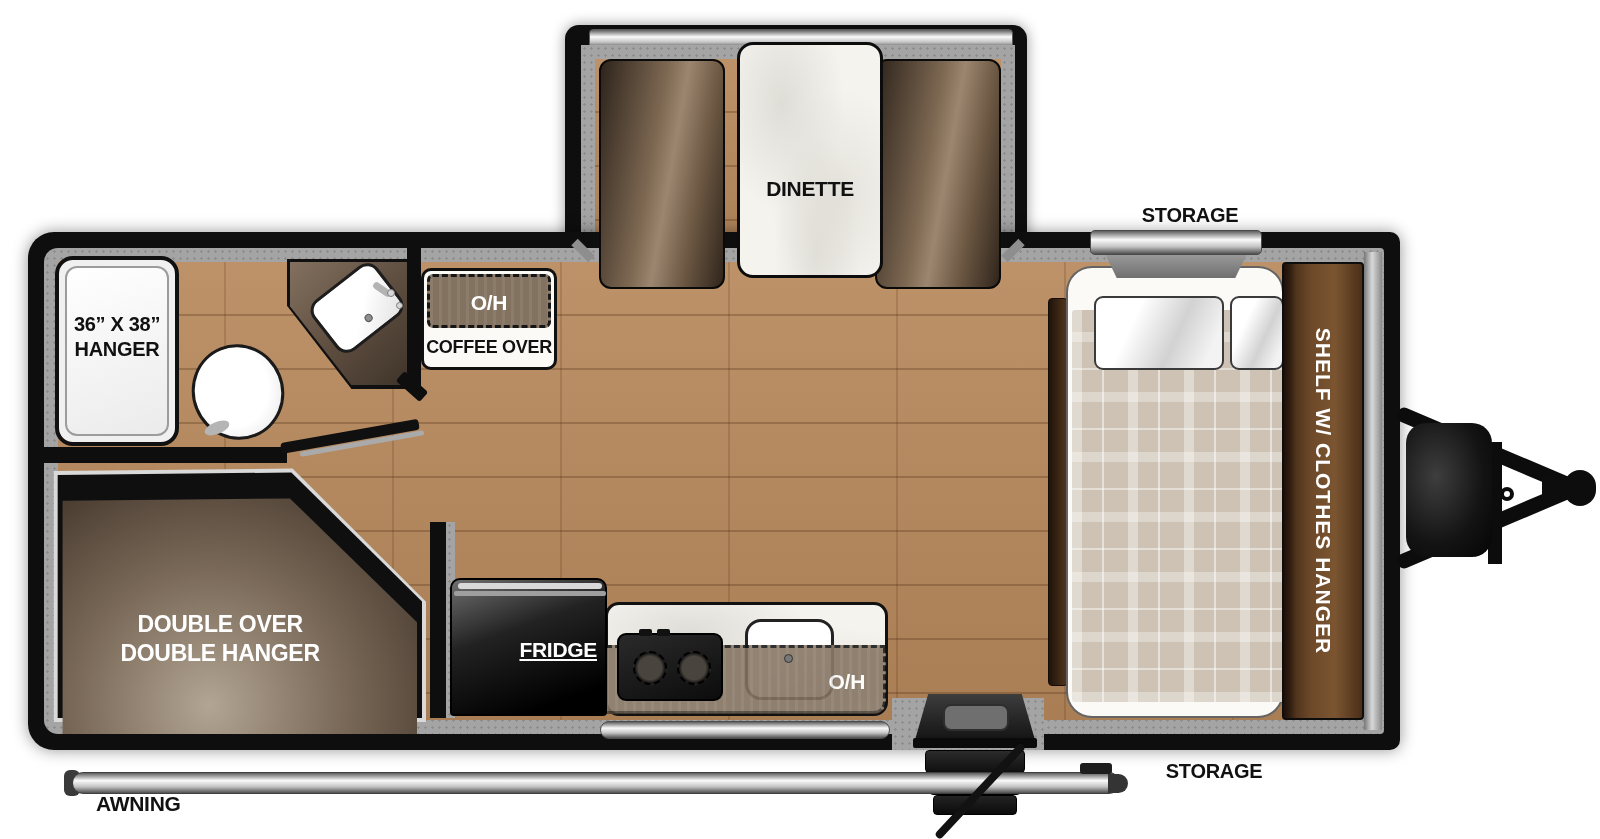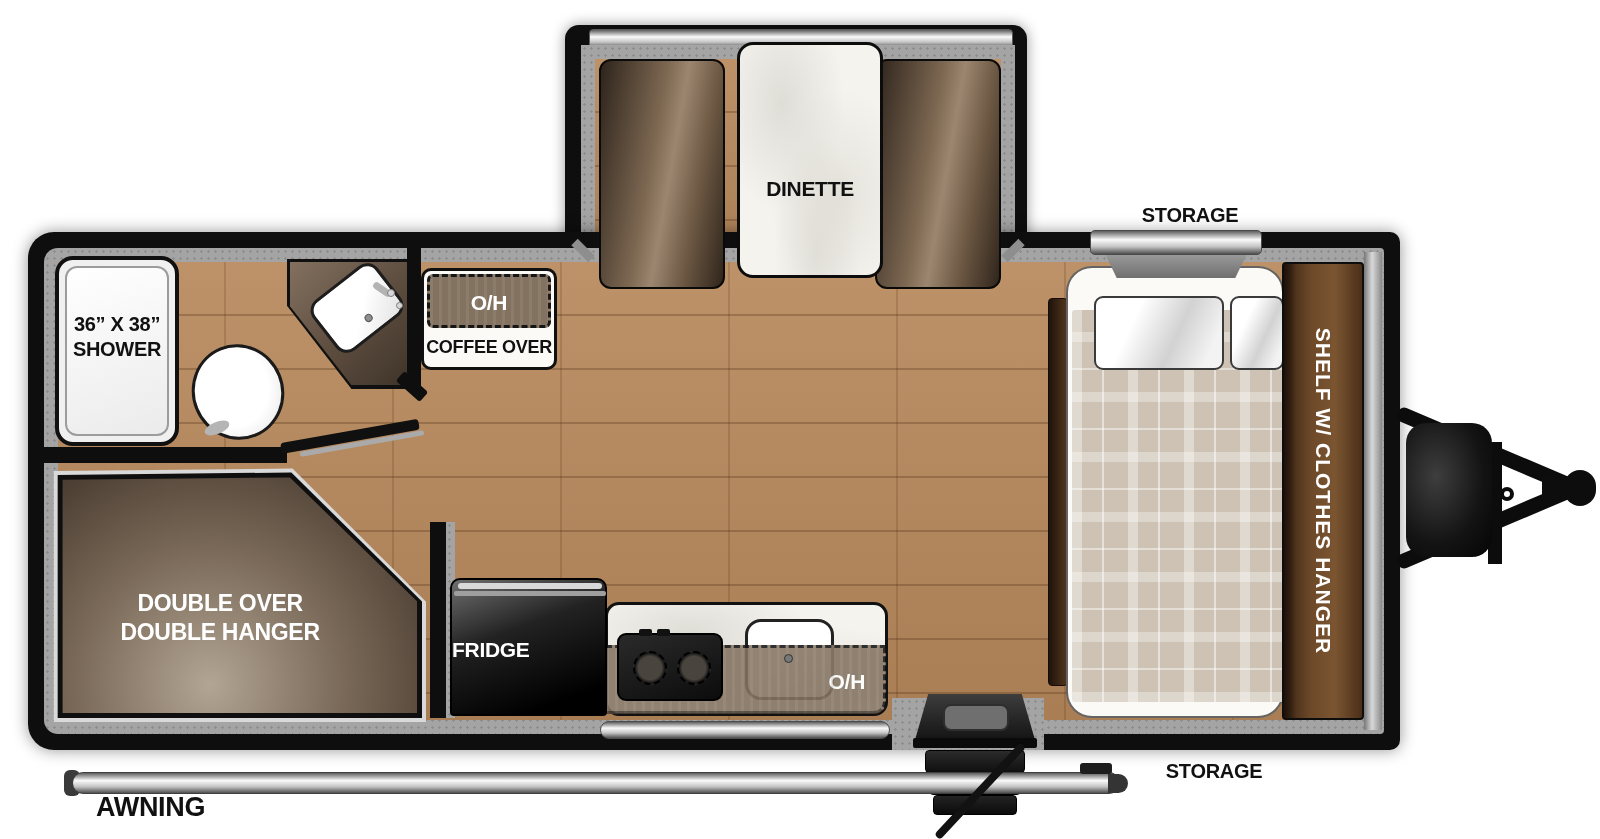--- a/index.html
+++ b/index.html
@@ -49,21 +49,21 @@
   <div class="abs bench" style="left:599px;top:59px;width:126px;height:230px;"></div>
   <div class="abs bench" style="left:875px;top:59px;width:126px;height:230px;"></div>
   <div class="abs marble" style="left:737px;top:42px;width:146px;height:236px;border:3px solid #0c0c0c;border-radius:16px;">
     <div class="lbl" style="position:absolute;left:0;right:0;top:132px;text-align:center;font-size:21px;">DINETTE</div>
   </div>
 
   <div class="abs" style="left:55px;top:256px;width:124px;height:190px;background:#f0f0f0;border:4px solid #101010;border-radius:18px;">
     <div class="abs" style="left:6px;top:6px;width:104px;height:170px;background:linear-gradient(160deg,#ffffff,#ebebeb);border:2px solid #9c9c9c;border-radius:12px;"></div>
     <div class="lbl" style="position:absolute;left:0;right:0;top:52px;text-align:center;font-size:20px;line-height:1.25;">
       <span>36” X 38”</span><br>
-      <span>SHOWER</span>
+      <span>HANGER</span>
     </div>
   </div>
 
   <div class="abs" style="left:192px;top:344px;width:92px;height:96px;border-radius:50%;transform:rotate(-22deg);
               background:radial-gradient(ellipse at 45% 40%,#ffffff 55%,#e6e6e6 90%);border:3px solid #1a1a1a;"></div>
   <div class="abs" style="left:204px;top:422px;width:26px;height:12px;border-radius:50%;background:#b5b5b5;transform:rotate(-22deg);"></div>
 
   <div class="abs" style="left:287px;top:259px;width:124px;height:130px;background:#101010;
               clip-path:polygon(0 0,100% 0,100% 100%,52% 100%,0 36%);"></div>
   <div class="abs" style="left:290px;top:262px;width:118px;height:123px;
@@ -88,21 +88,21 @@
     <div class="abs ohwood" style="left:3px;top:3px;width:124px;height:54px;border:3px dashed #161616;border-radius:6px;">
       <div class="lbl" style="position:absolute;left:0;right:0;top:14px;text-align:center;font-size:21px;color:#ffffff;">O/H</div>
     </div>
     <div class="lbl" style="position:absolute;left:0;right:0;top:66px;text-align:center;font-size:18px;">COFFEE OVER</div>
   </div>
 
   <div class="abs" style="left:50px;top:466px;width:376px;height:256px;background:#d9d9d9;
               clip-path:polygon(1% 2%,64.5% 1%,100% 53%,100% 100%,1% 100%);"></div>
   <div class="abs" style="left:54px;top:470px;width:368px;height:248px;background:#0f0f0f;
               clip-path:polygon(1% 2%,64.5% 1%,100% 53%,100% 100%,1% 100%);"></div>
-  <div class="abs" style="left:59px;top:475px;width:358px;height:238px;
+  <div class="abs" style="left:59px;top:496px;width:358px;height:238px;
               background:radial-gradient(ellipse at 42% 88%,#b2a593 0%,#7b6a59 45%,#4a3d31 85%,#3a2f26 100%);
               clip-path:polygon(1% 2%,64.5% 1%,100% 53%,100% 100%,1% 100%);padding-left:32px;">
     <div class="lbl" style="position:absolute;left:10%;width:70%;top:48%;text-align:center;font-size:23px;line-height:1.25;color:#ffffff;">
       <span>DOUBLE OVER</span><br>
       <span>DOUBLE HANGER</span>
     </div>
   </div>
 
   <div class="abs wall" style="left:430px;top:522px;width:16px;height:196px;"></div>
   <div class="abs trim" style="left:446px;top:522px;width:9px;height:196px;"></div>
@@ -122,21 +122,21 @@
                 background:radial-gradient(circle,#4a443e 55%,#181818 70%);"></div>
     <div class="abs" style="left:58px;top:16px;width:34px;height:34px;border-radius:50%;border:2px dashed #000;
                 background:radial-gradient(circle,#4a443e 55%,#181818 70%);"></div>
     <div class="abs" style="left:20px;top:-6px;width:13px;height:7px;background:#111;border-radius:2px;"></div>
     <div class="abs" style="left:38px;top:-6px;width:13px;height:7px;background:#111;border-radius:2px;"></div>
   </div>
 
   <div class="abs steel" style="left:450px;top:578px;width:157px;height:138px;border:2px solid #000;border-radius:10px 10px 4px 4px;">
     <div class="abs" style="left:6px;top:3px;width:144px;height:6px;background:#d9d9d9;border-radius:3px;"></div>
     <div class="abs" style="left:2px;top:11px;width:152px;height:5px;background:#9f9f9f;border-radius:2px;"></div>
-    <div class="lbl" style="position:absolute;left:0;right:0;top:58px;text-align:left;font-size:21px;color:#ffffff;">FRIDGE</div>
+    <div class="lbl" style="position:absolute;left:0;right:8px;top:58px;text-align:right;font-size:21px;color:#ffffff;text-decoration:underline;">FRIDGE</div>
   </div>
 
   <div class="abs silver" style="left:600px;top:721px;width:290px;height:18px;border-radius:9px;border:1px solid #4e4e4e;"></div>
 
   <div class="abs" style="left:1048px;top:298px;width:20px;height:388px;background:linear-gradient(90deg,#20130a,#52361e);
               border:1px solid #140c05;border-radius:4px;"></div>
   <div class="abs" style="left:1066px;top:266px;width:218px;height:452px;background:#fbfaf6;border:2px solid rgba(20,20,20,.65);border-radius:26px;"></div>
   <div class="abs plaid" style="left:1072px;top:310px;width:212px;height:392px;border-radius:3px;"></div>
   <div class="abs pillow" style="left:1094px;top:296px;width:130px;height:74px;"></div>
   <div class="abs pillow" style="left:1230px;top:296px;width:54px;height:74px;"></div>
@@ -161,21 +161,21 @@
   <div class="abs" style="left:943px;top:704px;width:66px;height:27px;background:#6f6f6f;border:2px solid #2e2e2e;border-radius:8px;"></div>
   <div class="abs" style="left:913px;top:738px;width:124px;height:10px;background:#0b0b0b;border-radius:2px;"></div>
   <div class="abs" style="left:925px;top:750px;width:100px;height:23px;background:linear-gradient(180deg,#2b2b2b,#101010);border:1px solid #000;border-radius:4px;"></div>
   <div class="abs" style="left:929px;top:773px;width:92px;height:22px;background:linear-gradient(180deg,#262626,#0d0d0d);border:1px solid #000;border-radius:4px;"></div>
   <div class="abs" style="left:933px;top:795px;width:84px;height:20px;background:linear-gradient(180deg,#232323,#0b0b0b);border:1px solid #000;border-radius:4px;"></div>
 
   <div class="abs" style="left:64px;top:770px;width:16px;height:26px;background:#3a3a3a;border-radius:6px;"></div>
   <div class="abs silver" style="left:72px;top:772px;width:1048px;height:22px;border-radius:11px;border:1px solid #3f3f3f;"></div>
   <div class="abs" style="left:1108px;top:774px;width:20px;height:19px;background:#343434;border-radius:0 10px 10px 0;"></div>
   <div class="abs" style="left:1080px;top:763px;width:32px;height:11px;background:#1d1d1d;border-radius:3px;"></div>
-  <div class="lbl" style="position:absolute;left:96px;top:792px;font-size:27px;">AWNING</div>
+  <div class="lbl" style="position:absolute;left:96px;top:792px;font-size:21px;">AWNING</div>
 
   <div class="abs" style="left:1023px;top:741px;width:126px;height:8px;background:#121212;border-radius:4px;
               transform:rotate(133deg);transform-origin:0 50%;"></div>
 
   <div class="lbl" style="position:absolute;left:1134px;width:160px;top:760px;text-align:center;font-size:20px;">STORAGE</div>
 
   <div class="abs" style="left:1398px;top:405px;width:192px;height:15px;background:#0c0c0c;border-radius:6px;
               transform:rotate(23deg);transform-origin:0 50%;"></div>
   <div class="abs" style="left:1398px;top:556px;width:192px;height:15px;background:#0c0c0c;border-radius:6px;
               transform:rotate(-23deg);transform-origin:0 50%;"></div>

